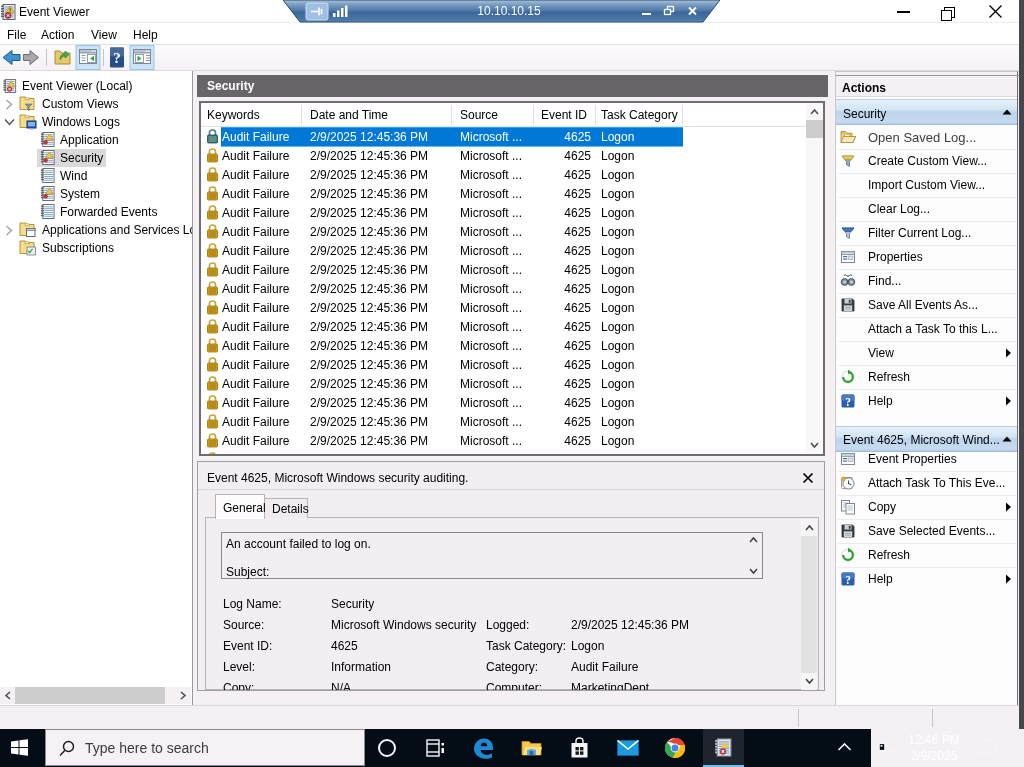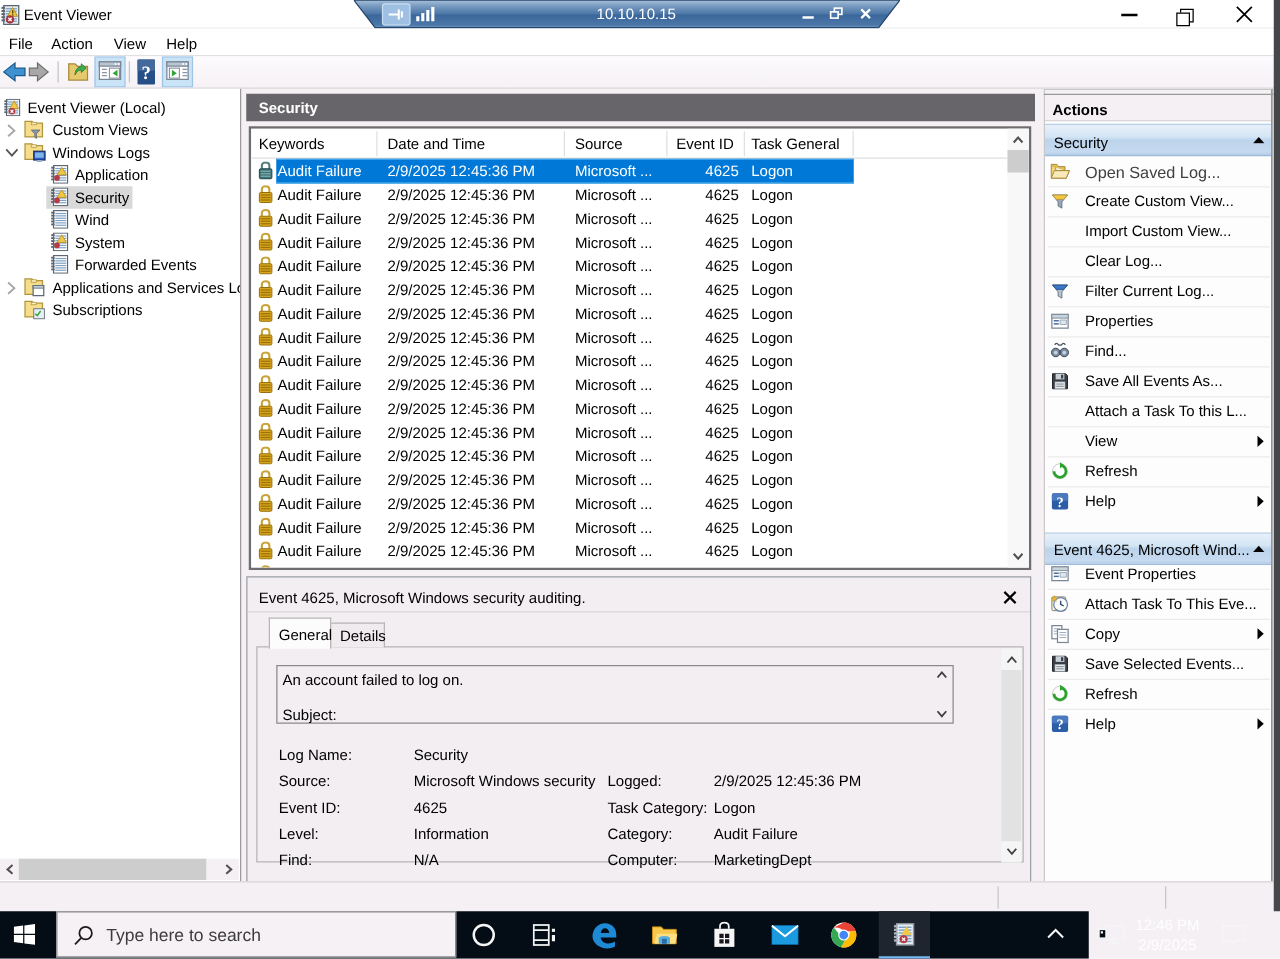--- a/index.html
+++ b/index.html
@@ -12,21 +12,21 @@
   
   #menubar{left:0;top:23px;width:1024px;height:22px;background:#ffffff;border-bottom:1px solid #e0e0e0;box-sizing:border-box;}
   #menubar span{position:absolute;top:5px;font-size:12px;color:#000;}
   
   #toolbar{left:0;top:45px;width:1024px;height:26px;background:linear-gradient(#fdfbfd,#f5f1f5);border-bottom:1px solid #d9d9d9;box-sizing:border-box;}
   
   #tree{left:0;top:71px;width:192px;height:634px;background:#ffffff;border-right:1px solid #999;overflow:hidden;}
   .trow{position:absolute;font-size:12px;color:#000;white-space:nowrap;}
   #sechdr{left:197px;top:75px;width:631px;height:22px;background:#67656a;color:#fff;}
   #tablebox{left:199px;top:101px;width:626px;height:355px;background:#fff;border:2px solid #6e6e6e;box-sizing:border-box;}
-  #details{left:197px;top:461px;width:628px;height:268px;background:#f3eef2;border:1px solid #9a9fa8;box-sizing:border-box;overflow:hidden;}
+  #details{left:197px;top:461px;width:628px;height:230px;background:#f3eef2;border:1px solid #9a9fa8;box-sizing:border-box;overflow:hidden;}
   #actions{left:835px;top:71px;width:183px;height:635px;background:#fdfdfd;border:1px solid #c8c8c8;border-right:1px solid #6e6e6e;box-sizing:border-box;overflow:hidden;}
   
   #statusbar{left:0;top:705px;width:1024px;height:24px;background:#f4f0f4;border-top:1px solid #d8d4d8;}
   
   #taskbar{left:0;top:729px;width:871px;height:38px;background:#040d16;}
   
   #rdpbar{left:283px;top:0;width:437px;height:23px;}
 </style>
 </head>
 <body>
@@ -295,21 +295,21 @@
   <div class="abs" id="sechdr">
     <span style="position:absolute;left:10px;top:4px;font-size:12px;font-weight:bold;color:#fff;">Security</span>
   </div>
   <div class="abs" id="tablebox">
     <div class="abs" style="left:0;top:0;width:622px;height:351px;overflow:hidden;background:#fff;">
 
     <div class="abs" style="left:6px;top:5px;font-size:12px;color:#000;">Keywords</div>
     <div class="abs" style="left:109px;top:5px;font-size:12px;color:#000;">Date and Time</div>
     <div class="abs" style="left:259px;top:5px;font-size:12px;color:#000;">Source</div>
     <div class="abs" style="left:326px;top:5px;width:60px;text-align:right;font-size:12px;color:#000;">Event ID</div>
-    <div class="abs" style="left:400px;top:5px;font-size:12px;color:#000;">Task General</div>
+    <div class="abs" style="left:400px;top:5px;font-size:12px;color:#000;">Task Category</div>
     <div class="abs" style="left:100px;top:2px;width:1px;height:20px;background:#e0e0e0;"></div>
     <div class="abs" style="left:250px;top:2px;width:1px;height:20px;background:#e0e0e0;"></div>
     <div class="abs" style="left:332px;top:2px;width:1px;height:20px;background:#e0e0e0;"></div>
     <div class="abs" style="left:394px;top:2px;width:1px;height:20px;background:#e0e0e0;"></div>
     <div class="abs" style="left:481px;top:2px;width:1px;height:20px;background:#e0e0e0;"></div>
     <div class="abs" style="left:0px;top:23px;width:622px;height:1px;background:#e0e0e0;"></div>
     <div class="abs" style="left:20px;top:24px;width:462px;height:20px;background:#0078d7;border-top:1px solid #3aa0e8;border-bottom:1px solid #64bbee;box-sizing:border-box;"></div>
 <svg class="abs" style="left:5px;top:26px" width="13" height="15" viewBox="0 0 13 15">
   <path d="M3.5 6 L3.5 3.5 C3.5 1.8,4.8 1,6.5 1 C8.2 1,9.5 1.8,9.5 3.5 L9.5 6" fill="none" stroke="#55807e" stroke-width="1.7"></path>
   <rect x="1.5" y="6" width="10" height="8" rx="1" fill="#3e6f72" stroke="#1e4a4e" stroke-width="0.8"></rect>
@@ -574,21 +574,21 @@
     <div class="abs" style="left:288px;top:156px;font-size:12px;">Logged:</div>
     <div class="abs" style="left:373px;top:156px;font-size:12px;">2/9/2025 12:45:36 PM</div>
     <div class="abs" style="left:25px;top:177px;font-size:12px;">Event ID:</div>
     <div class="abs" style="left:133px;top:177px;font-size:12px;">4625</div>
     <div class="abs" style="left:288px;top:177px;font-size:12px;">Task Category:</div>
     <div class="abs" style="left:373px;top:177px;font-size:12px;">Logon</div>
     <div class="abs" style="left:25px;top:198px;font-size:12px;">Level:</div>
     <div class="abs" style="left:133px;top:198px;font-size:12px;">Information</div>
     <div class="abs" style="left:288px;top:198px;font-size:12px;">Category:</div>
     <div class="abs" style="left:373px;top:198px;font-size:12px;">Audit Failure</div>
-    <div class="abs" style="left:25px;top:219px;font-size:12px;">Find:</div>
+    <div class="abs" style="left:25px;top:219px;font-size:12px;">Copy:</div>
     <div class="abs" style="left:133px;top:219px;font-size:12px;">N/A</div>
     <div class="abs" style="left:288px;top:219px;font-size:12px;">Computer:</div>
     <div class="abs" style="left:373px;top:219px;font-size:12px;">MarketingDept</div>
 
     <div class="abs" style="left:603px;top:57px;width:16px;height:171px;background:#f5f5f5;">
       <svg class="abs" style="left:4px;top:5px" width="9" height="8" viewBox="0 0 9 8">
           <path d="M1 6 L4.5 2 L8 6" stroke="#404040" stroke-width="1.5" fill="none"></path>
         </svg>
       <div class="abs" style="left:0;top:17px;width:16px;height:137px;background:#e2e2e2;"></div>
       <svg class="abs" style="left:4px;top:158px" width="9" height="8" viewBox="0 0 9 8">

